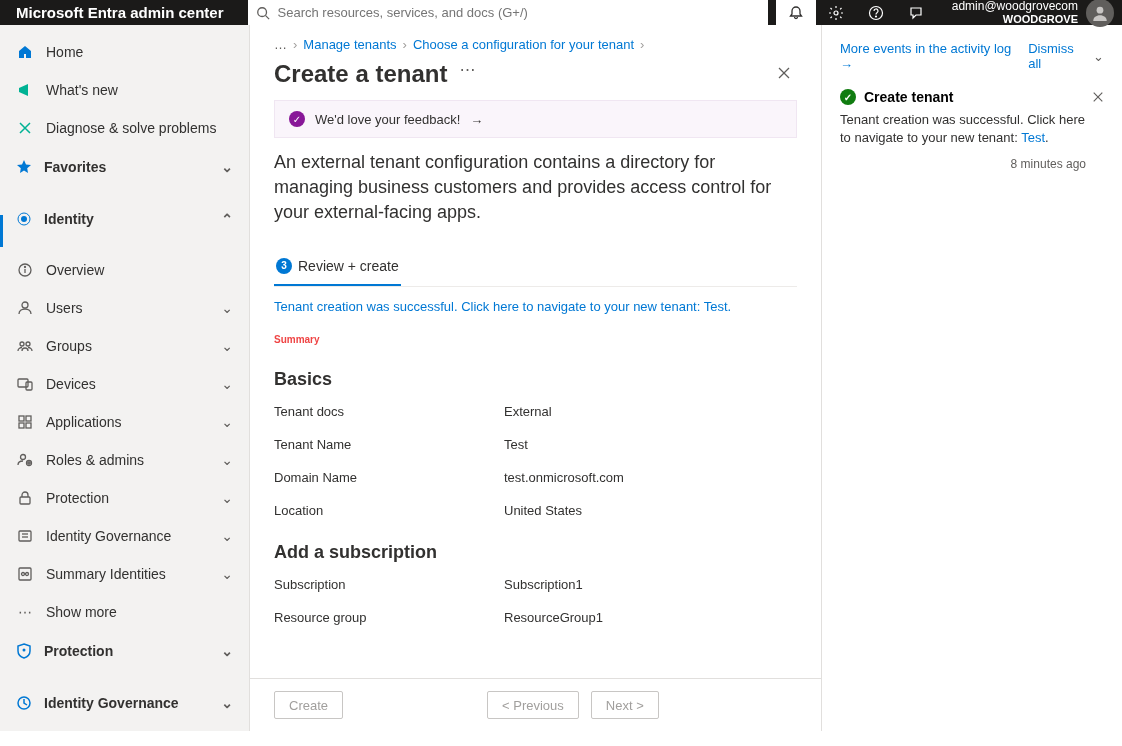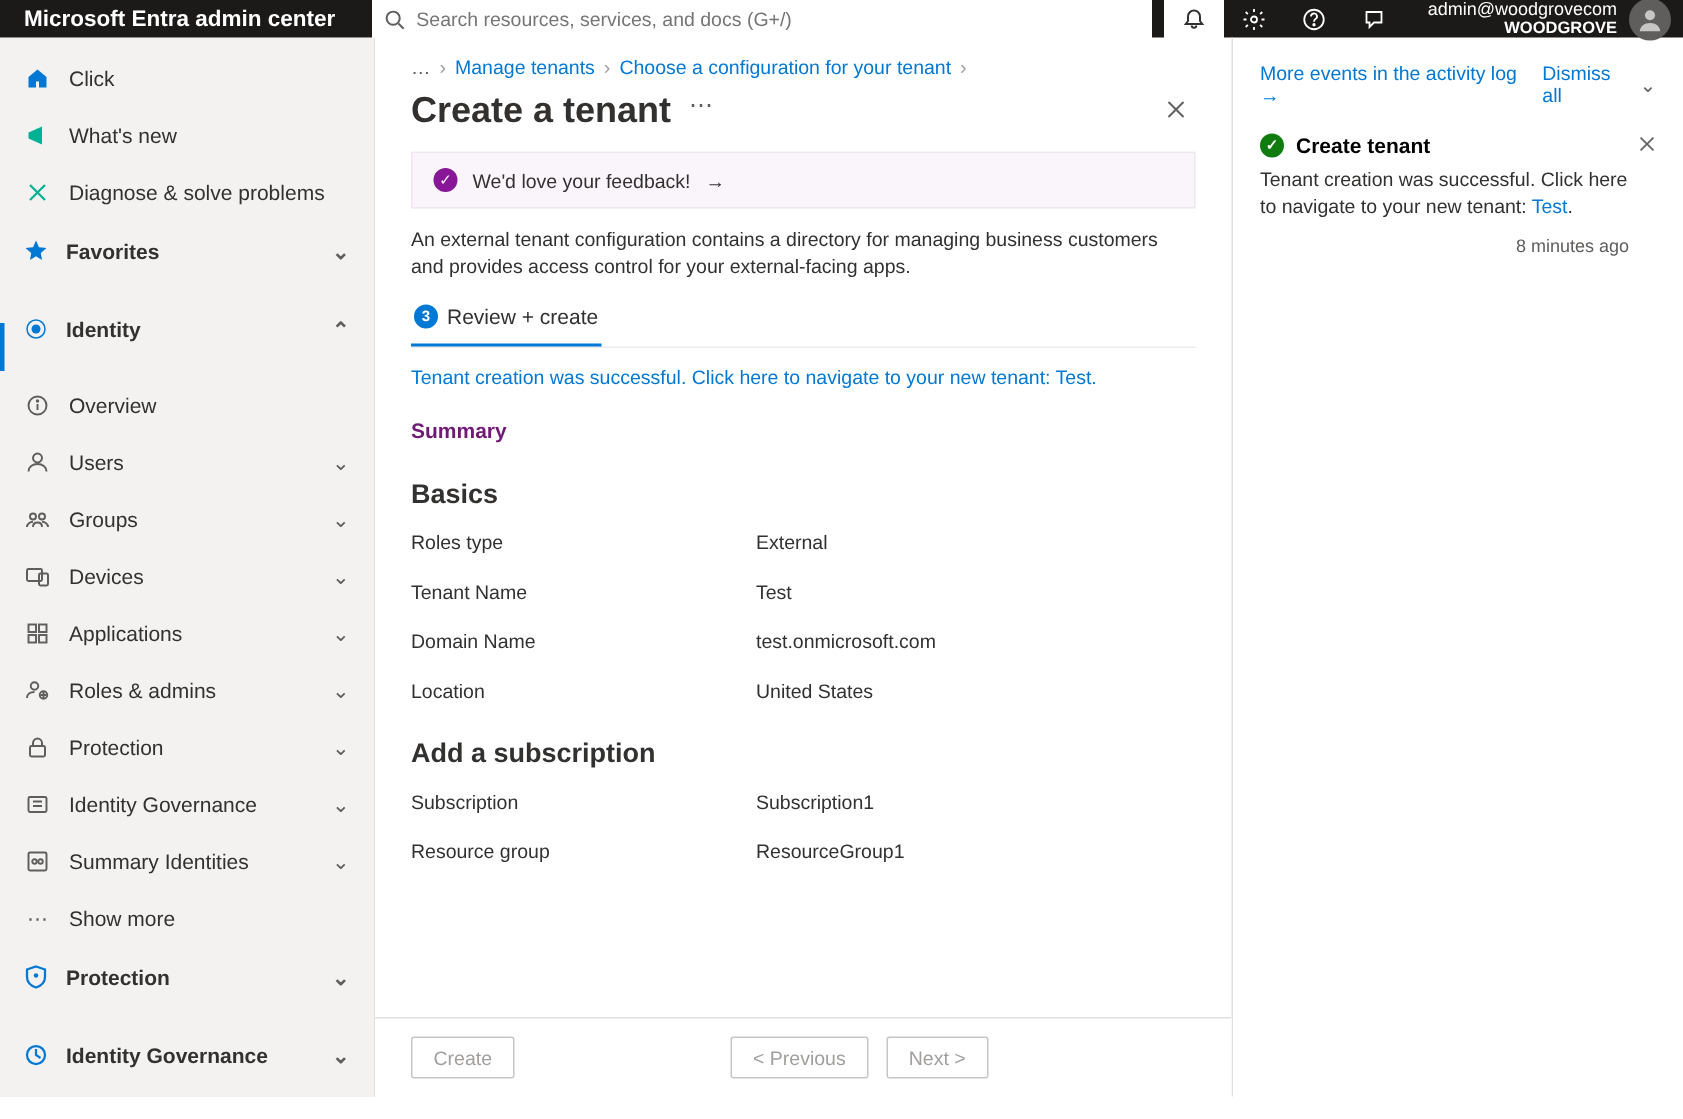--- a/index.html
+++ b/index.html
@@ -41,27 +41,27 @@
 .breadcrumbs a { color:#0078d4; text-decoration:none; cursor:pointer;}
 .breadcrumbs .sep { color:#a19f9d; }
 .page-head-row { display:flex; padding: 4px 24px 10px; }
 .page-title { font-size: 24px; font-weight: 600; color:#323130; }
 .page-title-more { margin-left:12px; color:#605e5c; cursor:pointer; }
 .page-close { margin-left:auto; cursor:pointer; color:#605e5c; padding:6px; }
 
 .scroll-area { flex:1; overflow-y:auto; padding: 0 24px; position:relative;}
 .feedback-bar { background:#faf5fb; border:1px solid #f0e6f2; padding:10px 14px; display:flex; align-items:center; gap:10px; font-size:13px; color:#323130; margin-bottom:12px;}
 .feedback-bar .fb-icon{ width:16px;height:16px;border-radius:50%;background:#881798;display:flex;align-items:center;justify-content:center;color:#fff;font-size:10px;}
-.desc { font-size:13px; color:#323130; line-height:1.4; margin-bottom:8px;}
+.desc { font-size:18px; color:#323130; line-height:1.4; margin-bottom:24px;}
 .tab-row { display:flex; border-bottom:1px solid #edebe9; margin-bottom:12px;}
 .tab { padding:8px 2px 10px; font-size:14px; color:#323130; display:flex; align-items:center; gap:6px; border-bottom:2px solid #0078d4; font-weight:400;}
 .tab .badge { background:#0078d4; color:#fff; border-radius:50%; width:16px; height:16px; font-size:10px; display:flex; align-items:center; justify-content:center; font-weight:600;}
 .success-link { color:#0078d4; font-size:13px; margin-bottom:20px; display:block; }
 .success-link a { color:#0078d4; text-decoration:none; }
-.section-h { font-size:14px; font-weight:600; color:#701a75; margin:14px 0 18px;}
+.section-h { font-size:10px; font-weight:600; color:#ef4444; margin:14px 0 18px;}
 .subsection-h { font-size:18px; font-weight:600; color:#323130; margin:24px 0 14px;}
 .kv-row { display:flex; font-size:13px; color:#323130; margin-bottom:18px; }
 .kv-row .k { width: 230px; color:#323130; }
 .kv-row .v { color:#323130; }
 
 .footer-bar { border-top:1px solid #e1dfdd; padding:12px 24px; display:flex; gap:12px; align-items:center; background:#fff;}
 .btn { height:28px; padding:0 14px; font-size:13px; border:1px solid #8a8886; background:#fff; color:#323130; cursor:pointer; border-radius:2px;}
 .btn.disabled { color:#a19f9d; border-color:#c8c6c4; cursor:default;}
 .btn-gap { width:120px; }
 
@@ -143,21 +143,21 @@
 
 <div class="shell">
 
   <div class="sidebar">
     <div class="nav-item">
       <span class="icon-slot" style="color:#0078d4">
           <svg width="16" height="16" viewBox="0 0 16 16" fill="currentColor">
             <path d="M8 2l6 5v7H9v-4H7v4H2V7z"></path>
           </svg>
         </span>
-      <span>Click</span>
+      <span>Home</span>
     </div>
     <div class="nav-item">
       <span class="icon-slot" style="color:#00b294">
           <svg width="16" height="16" viewBox="0 0 16 16" fill="currentColor">
             <path d="M2 6l9-4v12L2 10z"></path>
           </svg>
         </span>
       <span>What's new</span>
     </div>
     <div class="nav-item">
@@ -350,21 +350,21 @@
         </div>
 
         <div class="success-link">
           <span>Tenant creation was successful. Click here to navigate to your new tenant: </span><a>Test</a><span>.</span>
         </div>
 
         <div class="section-h">Summary</div>
 
         <div class="subsection-h">Basics</div>
         <div class="kv-row">
-          <div class="k">Roles type</div>
+          <div class="k">Tenant docs</div>
           <div class="v">External</div>
         </div>
         <div class="kv-row">
           <div class="k">Tenant Name</div>
           <div class="v">Test</div>
         </div>
         <div class="kv-row">
           <div class="k">Domain Name</div>
           <div class="v">test.onmicrosoft.com</div>
         </div>

